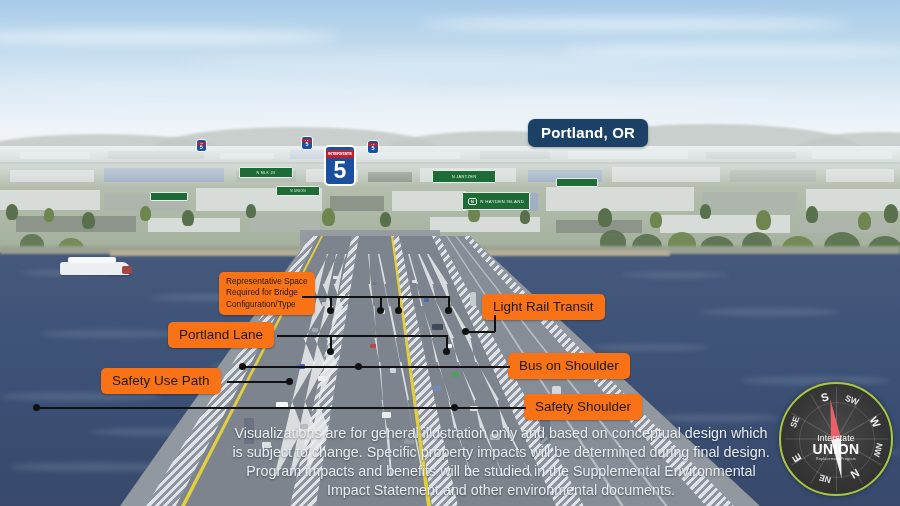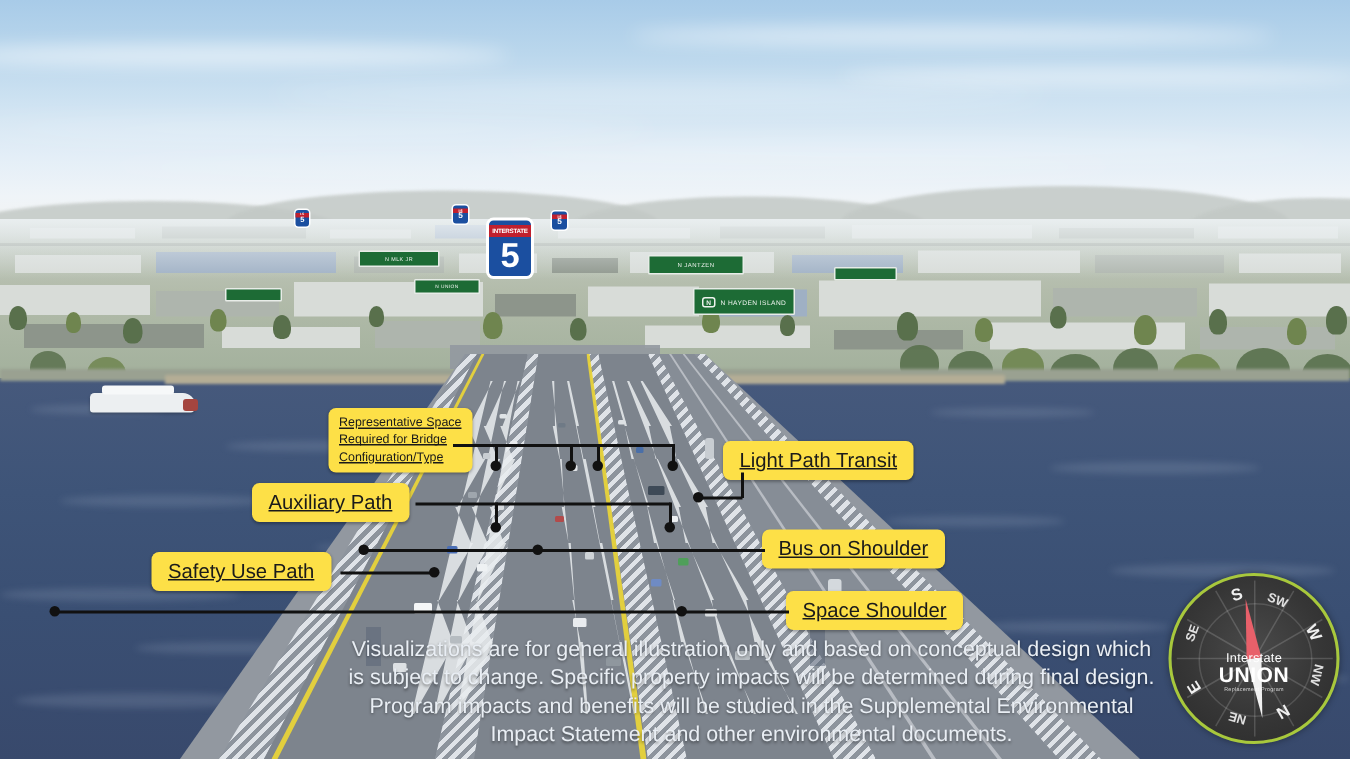--- a/index.html
+++ b/index.html
@@ -54,22 +54,22 @@
     color:#fff;display:flex;flex-direction:column;align-items:center;justify-content:center;
     font-weight:bold;line-height:1;}
   .shield .top{background:#c0202e;color:#fff;width:100%;text-align:center;}
 
   
   .citybadge{position:absolute;background:#1b4266;color:#fff;border-radius:7px;
     padding:5px 13px 6px 13px;font-size:15px;font-weight:bold;letter-spacing:.2px;
     box-shadow:0 1px 3px rgba(0,0,0,.35);}
 
   
-  .callout{position:absolute;background:#fde047;color:#1a1a1a;border-radius:5px;
-    box-shadow:0 1px 2px rgba(0,0,0,.3);white-space:nowrap;text-decoration:underline;}
+  .callout{position:absolute;background:#f97316;color:#1a1a1a;border-radius:5px;
+    box-shadow:0 1px 2px rgba(0,0,0,.3);white-space:nowrap;}
   .callout.big{font-size:13.5px;padding:5px 11px 6px 11px;}
   .callout.multi{font-size:8.3px;line-height:1.38;padding:4px 7px 5px 7px;white-space:normal;width:82px;}
   .lead{position:absolute;background:#111;height:1.6px;}
   .leadv{position:absolute;background:#111;width:1.6px;}
   .dot{position:absolute;width:7px;height:7px;border-radius:50%;background:#111;}
 
   
   .disclaimer{position:absolute;left:228px;top:424px;width:546px;text-align:center;
     color:#e9eef4;font-size:14.3px;line-height:1.33;
     text-shadow:0 1px 2px rgba(0,0,0,.45);}
@@ -230,20 +230,23 @@
       <span>N UNION</span>
     </div>
     <div class="gsign" style="left:150px;top:192px;width:36px;height:7px;font-size:2.8px;">
         <span>&nbsp;</span>
       </div>
     <div class="gsign" style="left:556px;top:178px;width:40px;height:7px;font-size:2.8px;">
         <span>&nbsp;</span>
       </div>
   </div>
 
+  <div class="citybadge" style="left:528px;top:119px;">
+    <span>Portland, OR</span>
+  </div>
 
   <div class="river">
     <div class="wave" style="left:20px;top:18px;width:90px;height:6px;"></div>
     <div class="wave" style="left:150px;top:42px;width:120px;height:7px;"></div>
     <div class="wave" style="left:40px;top:78px;width:140px;height:8px;"></div>
     <div class="wave" style="left:210px;top:110px;width:100px;height:6px;"></div>
     <div class="wave" style="left:0px;top:140px;width:160px;height:9px;"></div>
     <div class="wave" style="left:90px;top:176px;width:130px;height:8px;"></div>
     <div class="wave" style="left:10px;top:210px;width:170px;height:10px;"></div>
     <div class="wave" style="left:620px;top:20px;width:110px;height:6px;"></div>
@@ -389,50 +392,50 @@
     <div class="leadv" style="left:330px;top:296px;height:13px;"></div>
     <div class="dot" style="left:327px;top:307px;"></div>
     <div class="leadv" style="left:380px;top:296px;height:13px;"></div>
     <div class="dot" style="left:377px;top:307px;"></div>
     <div class="leadv" style="left:398px;top:296px;height:13px;"></div>
     <div class="dot" style="left:395px;top:307px;"></div>
     <div class="leadv" style="left:448px;top:296px;height:13px;"></div>
     <div class="dot" style="left:445px;top:307px;"></div>
 
     <div class="callout big" style="left:168px;top:322px;">
-      <span>Auxiliary Path</span>
+      <span>Portland Lane</span>
     </div>
     <div class="lead" style="left:277px;top:335px;width:170px;"></div>
     <div class="leadv" style="left:330px;top:335px;height:15px;"></div>
     <div class="dot" style="left:327px;top:348px;"></div>
     <div class="leadv" style="left:446px;top:335px;height:15px;"></div>
     <div class="dot" style="left:443px;top:348px;"></div>
 
     <div class="callout big" style="left:101px;top:368px;">
       <span>Safety Use Path</span>
     </div>
     <div class="lead" style="left:227px;top:381px;width:63px;"></div>
     <div class="dot" style="left:286px;top:378px;"></div>
 
     <div class="callout big" style="left:482px;top:294px;">
-      <span>Light Path Transit</span>
+      <span>Light Rail Transit</span>
     </div>
     <div class="leadv" style="left:494px;top:315px;height:17px;"></div>
     <div class="lead" style="left:466px;top:331px;width:29px;"></div>
     <div class="dot" style="left:462px;top:328px;"></div>
 
     <div class="callout big" style="left:508px;top:353px;">
       <span>Bus on Shoulder</span>
     </div>
     <div class="lead" style="left:242px;top:366px;width:268px;"></div>
     <div class="dot" style="left:239px;top:363px;"></div>
     <div class="dot" style="left:355px;top:363px;"></div>
 
     <div class="callout big" style="left:524px;top:394px;">
-      <span>Space Shoulder</span>
+      <span>Safety Shoulder</span>
     </div>
     <div class="lead" style="left:36px;top:407px;width:490px;"></div>
     <div class="dot" style="left:33px;top:404px;"></div>
     <div class="dot" style="left:451px;top:404px;"></div>
   </div>
 
   <div class="disclaimer">
     <span>Visualizations are for general illustration only and based on conceptual design which is subject to change. Specific property impacts will be determined during final design. Program impacts and benefits will be studied in the Supplemental Environmental Impact Statement and other environmental documents.</span>
   </div>
 

